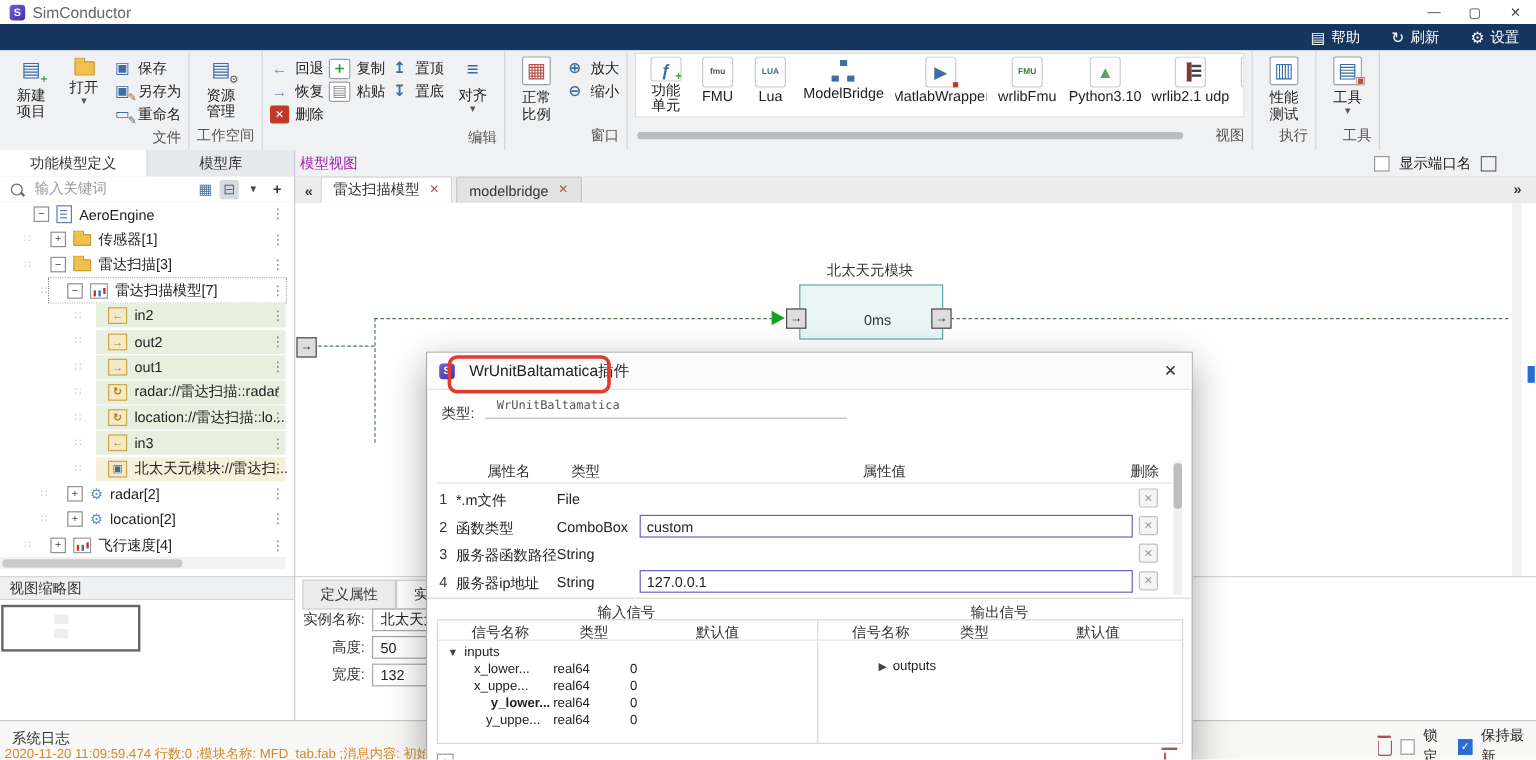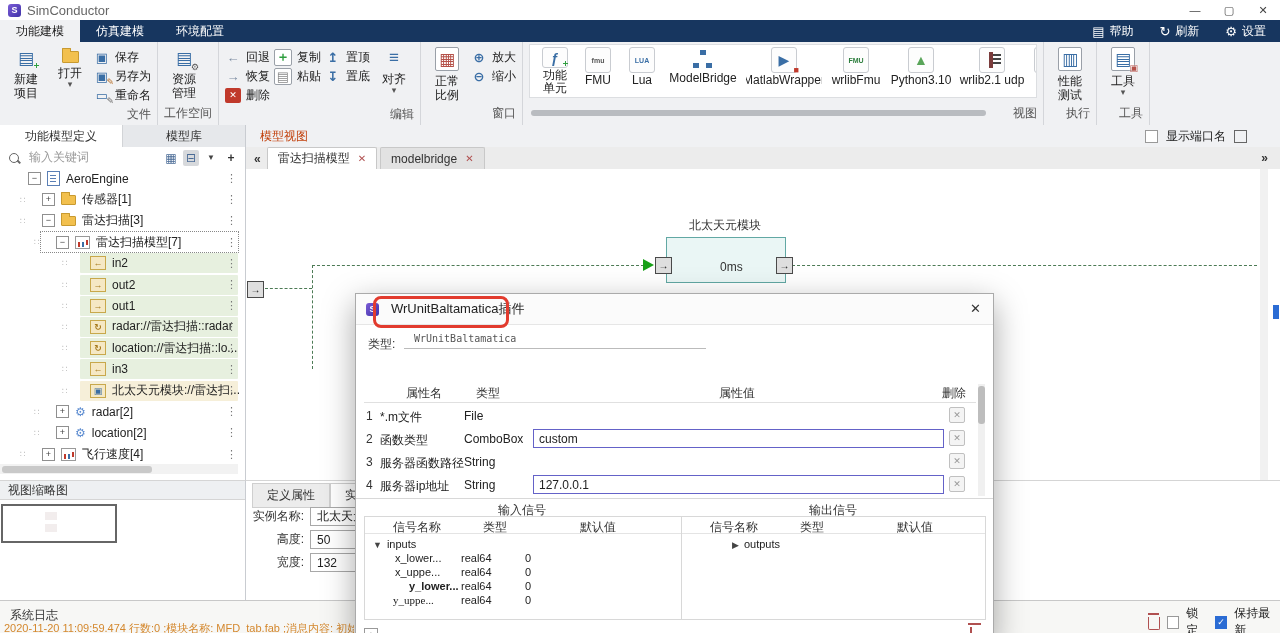--- a/index.html
+++ b/index.html
@@ -46,21 +46,21 @@
   .vicon.mb::before{content:"";position:absolute;top:3px;left:9px;width:6px;height:5px;background:#3a6ea5}
   .vicon.mb::after{content:"";position:absolute;bottom:3px;left:2px;width:6px;height:5px;background:#3a6ea5;box-shadow:13px 0 #3a6ea5}
   .vicon.plug::before{content:"";position:absolute;left:9px;top:4px;width:4px;height:16px;background:#7a3b3b}
   .vicon.plug::after{content:"";position:absolute;left:13px;top:6px;width:8px;height:2px;background:#444;box-shadow:0 4px #444,0 8px #444}
   .vscroll{position:absolute;left:8px;bottom:9px;width:455px;height:6px;border-radius:3px;background:#b9bcc0}
   
   .ltabs{left:0;top:125px;width:245px;height:22px;display:flex;background:#e6e8eb;border-bottom:1px solid #d2d4d7}
   .ltab{flex:1;display:flex;align-items:center;justify-content:center;color:#333}
   .ltab.active{background:#fff;border-right:1px solid #d2d4d7}
   .rheader{left:245px;top:125px;width:1035px;height:22px;background:#f0f1f3;border-bottom:1px solid #d2d4d7;border-left:1px solid #c9ccd1;display:flex;align-items:center}
-  .rheader .rtitle{margin-left:14px;color:#c2410c}
+  .rheader .rtitle{margin-left:4px;color:#a21caf}
   .rheader-right{margin-left:auto;display:flex;align-items:center;gap:8px;padding-right:34px}
   .cbx{width:11px;height:11px;border:1px solid #999;background:#fff;display:inline-block}
   .cbx.checked{background:#2b6cd4;border-color:#2b6cd4;color:#fff;font-size:9px;line-height:11px;text-align:center}
   .fsq{width:11px;height:11px;border:1px solid #666}
   
   .searchrow{left:0;top:147px;width:245px;height:21px;background:#fff;border-bottom:1px solid #e2e2e2;display:flex;align-items:center}
   .mag{width:8px;height:8px;border:1.5px solid #666;border-radius:50%;margin-left:9px;position:relative}
   .mag::after{content:"";position:absolute;left:7px;top:7px;width:4px;height:1.5px;background:#666;transform:rotate(45deg)}
   .searchph{color:#9a9a9a;margin-left:10px}
   .searchicons{margin-left:auto;display:flex;align-items:center;gap:4px;padding-right:6px}
@@ -162,31 +162,20 @@
     <div class="logo">S</div>
     <span class="apptitle">SimConductor</span>
     <div class="wincontrols">
       <span class="winbtn">—</span>
       <span class="winbtn">▢</span>
       <span class="winbtn">✕</span>
     </div>
   </div>
 
   <div class="abs menubar">
-    <div id="menu-tabs" style="display:flex">
-        <div class="menutab active">
-          <span>功能建模</span>
-        </div>
-        <div class="menutab">
-          <span>仿真建模</span>
-        </div>
-        <div class="menutab">
-          <span>环境配置</span>
-        </div>
-      </div>
     <div class="menuactions" id="menu-actions">
         <div class="menuaction">
           <span class="mg">▤</span>
           <span>帮助</span>
         </div>
         <div class="menuaction">
           <span class="mg">↻</span>
           <span>刷新</span>
         </div>
         <div class="menuaction">
@@ -656,31 +645,31 @@
           <span style="position: absolute; left: 30px;">x_uppe...</span>
           <span style="position: absolute; left: 96px;">real64</span>
           <span style="position: absolute; left: 160px;">0</span>
         </div>
         <div class="sigrow" style="left: 0px; top: 63px; width: 100%;">
           <span style="position: absolute; left: 44px; font-weight: bold;">y_lower...</span>
           <span style="position: absolute; left: 96px;">real64</span>
           <span style="position: absolute; left: 160px;">0</span>
         </div>
         <div class="sigrow" style="left: 0px; top: 77px; width: 100%;">
-          <span style="position: absolute; left: 28px; font-family: Liberation Serif, serif;">y_uppe...</span>
+          <span style="position: absolute; left: 40px;">y_uppe...</span>
           <span style="position: absolute; left: 96px;">real64</span>
           <span style="position: absolute; left: 160px;">0</span>
         </div>
       </div>
     <div class="sigtable" style="left:325px;width:303px" id="sig-out">
         <div class="sighead">
           <span style="left: 28px;">信号名称</span>
           <span style="left: 118px;">类型</span>
           <span style="left: 215px;">默认值</span>
         </div>
-        <div class="sigrow" style="left: 8px; top: 21px; padding-left: 42px;"><span class="chev">▶</span><span>outputs</span></div>
+        <div class="sigrow" style="left: 8px; top: 32px; padding-left: 42px;"><span class="chev">▶</span><span>outputs</span></div>
       </div>
 
     <div class="dfooter-add">+</div>
     <div class="dfooter-trash"><span class="trash"></span></div>
   </div>
 
 </div>
 
 </body></html>

